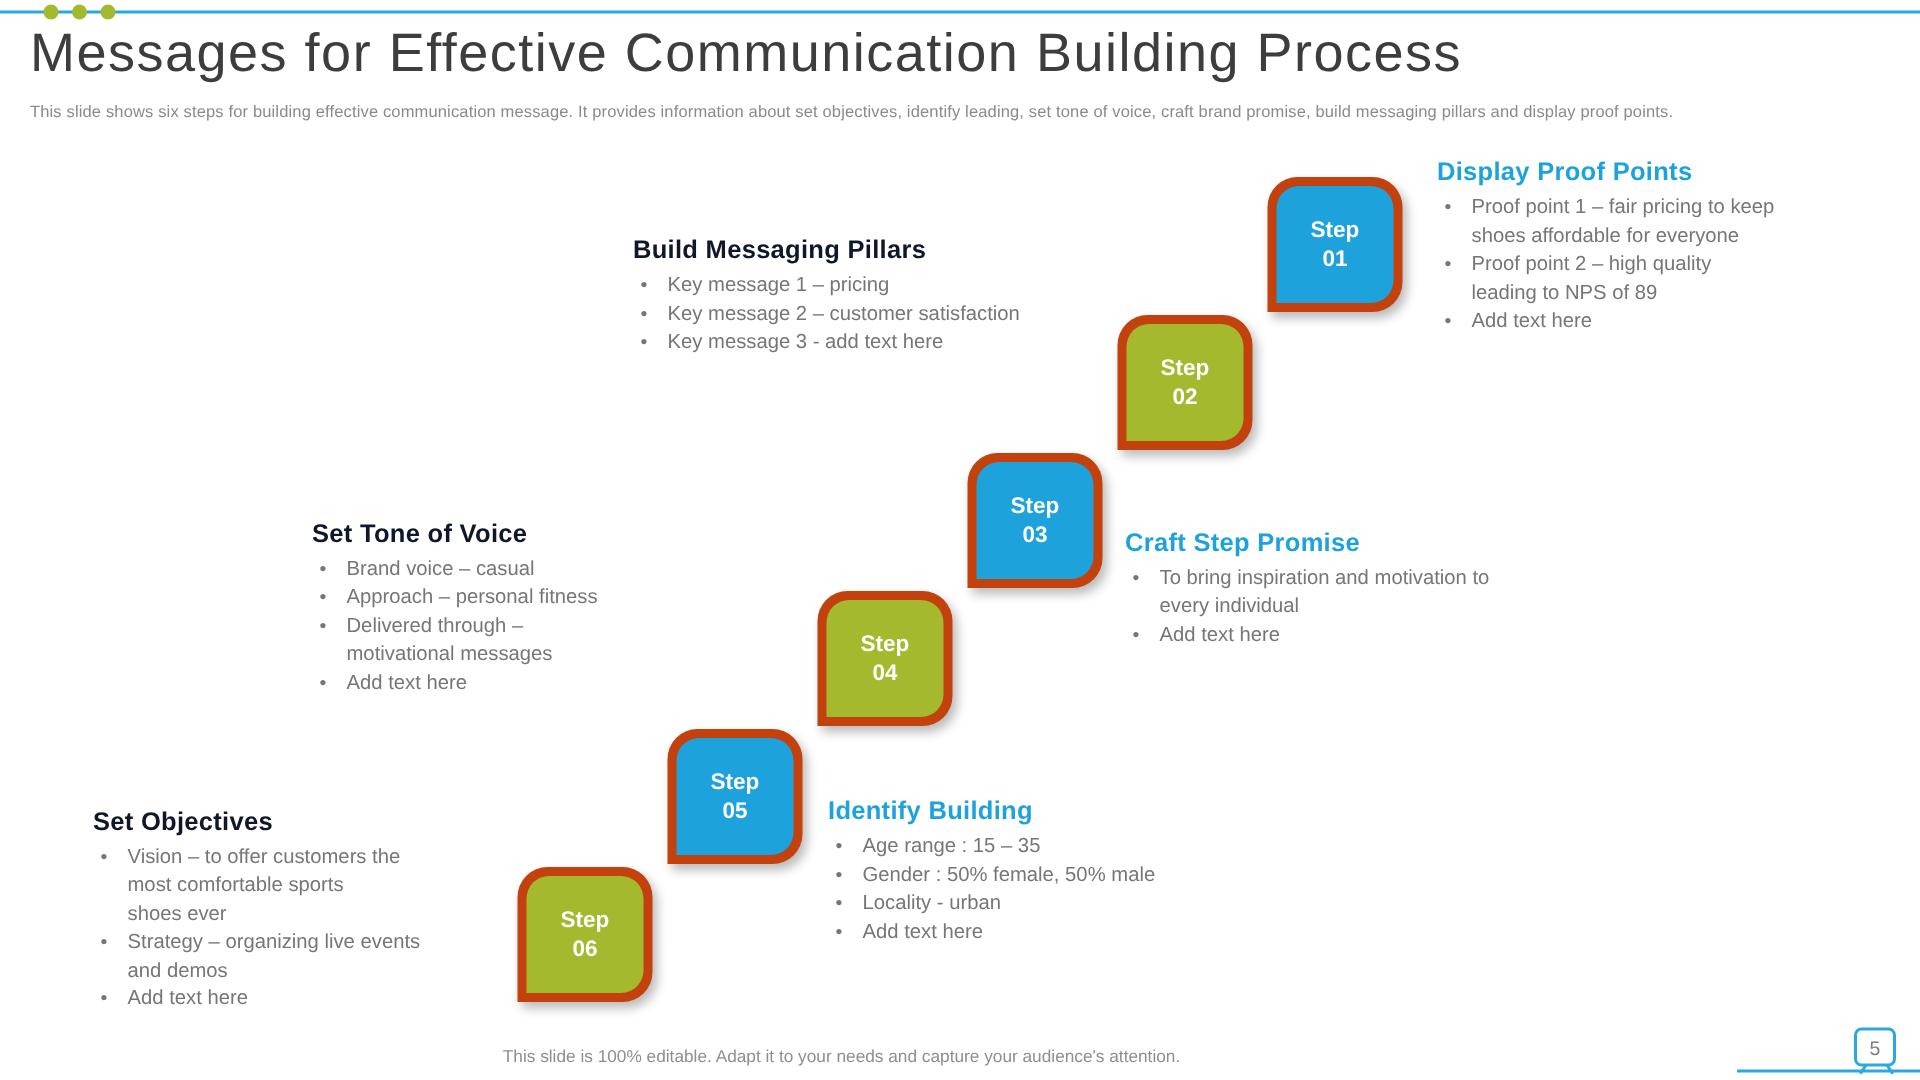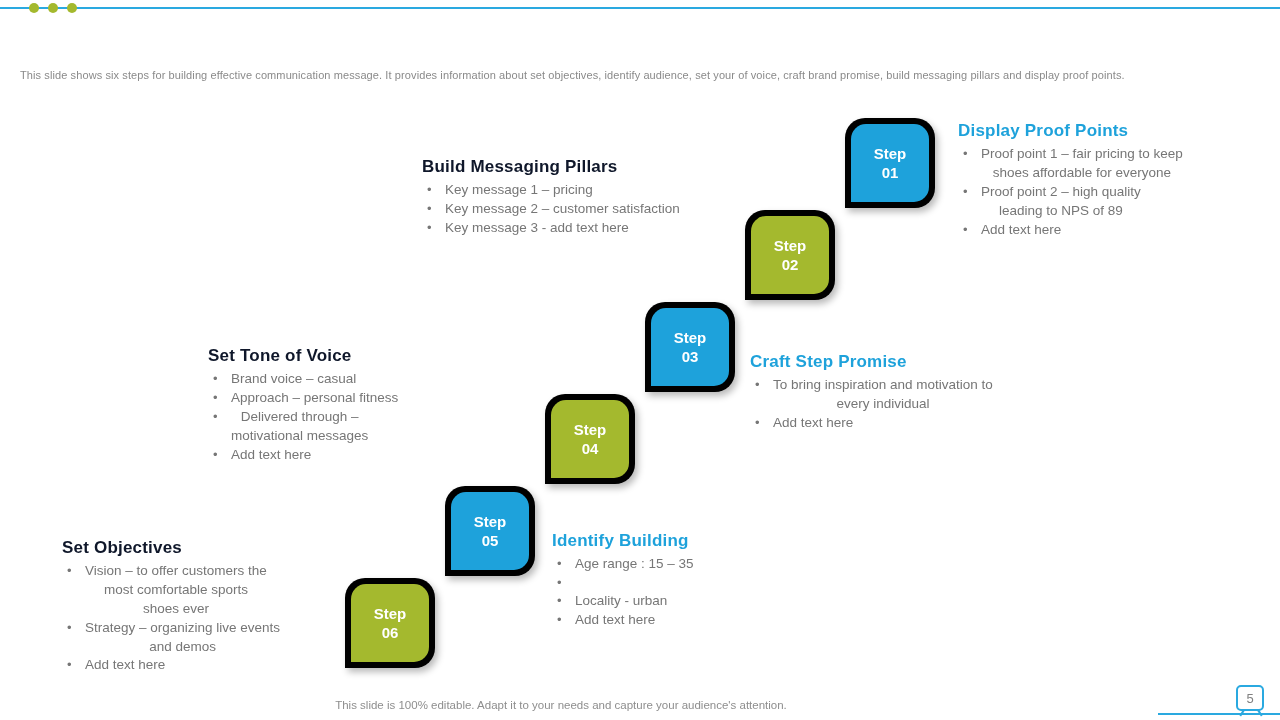--- a/index.html
+++ b/index.html
@@ -9,38 +9,38 @@
   
   .top-line{position:absolute;left:0;top:7px;width:1280px;height:2px;background:#2AA9E0;}
   .dot{position:absolute;top:-4px;width:10px;height:10px;border-radius:50%;background:#A4B92E;}
   .dot.d1{left:29px}.dot.d2{left:48px}.dot.d3{left:67px}
 
   .title{position:absolute;left:20px;top:14px;margin:0;font-size:36px;font-weight:400;
          color:#3D3D3D;letter-spacing:1px;white-space:nowrap;}
   .subtitle{position:absolute;left:20px;top:69px;margin:0;font-size:11px;color:#8A8A8A;letter-spacing:.1px;}
 
   
-  .step-tile{position:absolute;width:78px;height:78px;background:#000000;padding:6px;
+  .step-tile{position:absolute;width:78px;height:78px;background:#c2410c;padding:6px;
              border-radius:20px 20px 20px 0;box-shadow:3px 4px 7px rgba(0,0,0,.28);}
   .step-inner{width:100%;height:100%;border-radius:15px 15px 15px 0;color:#fff;display:flex;
               flex-direction:column;align-items:center;justify-content:center;
               font-weight:700;font-size:15px;line-height:1.3;text-align:center;}
   .bg-blue{background:#1EA2DB;} .bg-green{background:#A4B92E;}
   .s1{left:845px;top:118px}.s2{left:745px;top:210px}.s3{left:645px;top:302px}
   .s4{left:545px;top:394px}.s5{left:445px;top:486px}.s6{left:345px;top:578px}
 
   
   .block{position:absolute;}
   .block h2{margin:0 0 4px 0;font-size:17px;font-weight:700;letter-spacing:.2px;}
   .h-blue{color:#1EA2DB}.h-green{color:#0f172a}
   .block ul{list-style:none;margin:0;padding:0;}
   .block li{display:flex;align-items:flex-start;color:#767676;font-size:13.5px;line-height:1.4;}
   .marker{flex:0 0 auto;width:10px;margin:0 8px 0 5px;font-size:13px;color:#767676;}
-  .btext{white-space:pre-line;text-align:center;}
-  .b0{left:958px;top:121px;width:290px}
+  .btext{white-space:pre-line;}
+  .b0{left:958px;top:105px;width:290px}
   .b1{left:422px;top:157px;width:320px}
   .b2{left:208px;top:346px;width:260px}
   .b3{left:750px;top:352px;width:310px}
   .b4{left:552px;top:531px;width:280px}
   .b5{left:62px;top:538px;width:290px}
 
   
   .footer{position:absolute;left:0;top:699px;width:1122px;text-align:center;
           font-size:11.5px;color:#8E8E8E;}
 
@@ -57,21 +57,22 @@
 <body>
 
 <div class="slide">
 
   <div class="top-line">
     <span class="dot d1"></span>
     <span class="dot d2"></span>
     <span class="dot d3"></span>
   </div>
 
-  <p class="subtitle">This slide shows six steps for building effective communication message. It provides information about set objectives, identify audience, set your of voice, craft brand promise, build messaging pillars and display proof points.</p>
+  <h1 class="title">Messages for Effective Communication Building Process</h1>
+  <p class="subtitle">This slide shows six steps for building effective communication message. It provides information about set objectives, identify leading, set tone of voice, craft brand promise, build messaging pillars and display proof points.</p>
 
   <div class="step-tile s1">
     <div class="step-inner bg-blue">
       <span>Step</span>
       <span>01</span>
     </div>
   </div>
   <div class="step-tile s2">
     <div class="step-inner bg-green">
       <span>Step</span>
@@ -181,20 +182,21 @@
 
   <div class="block b4">
     <h2 class="h-blue">Identify Building</h2>
     <ul>
       <li>
           <span class="marker">•</span>
           <span class="btext">Age range : 15 – 35</span>
         </li>
       <li>
           <span class="marker">•</span>
+          <span class="btext">Gender : 50% female, 50% male</span>
         </li>
       <li>
           <span class="marker">•</span>
           <span class="btext">Locality - urban</span>
         </li>
       <li>
           <span class="marker">•</span>
           <span class="btext">Add text here</span>
         </li>
     </ul>

